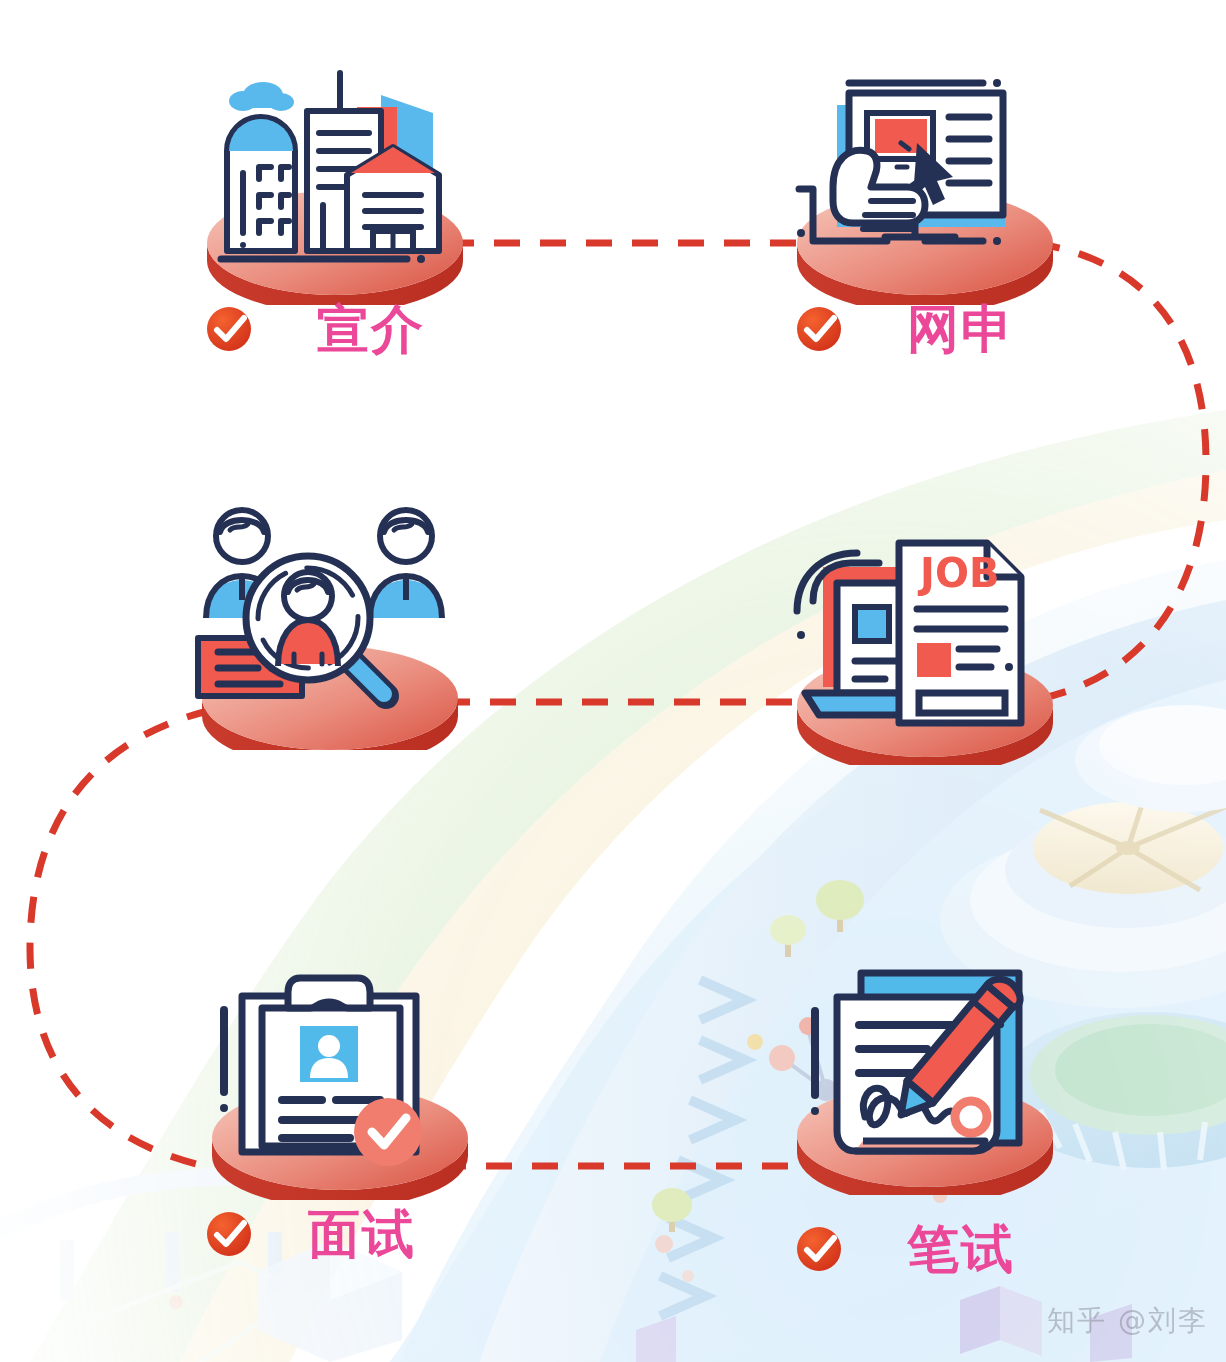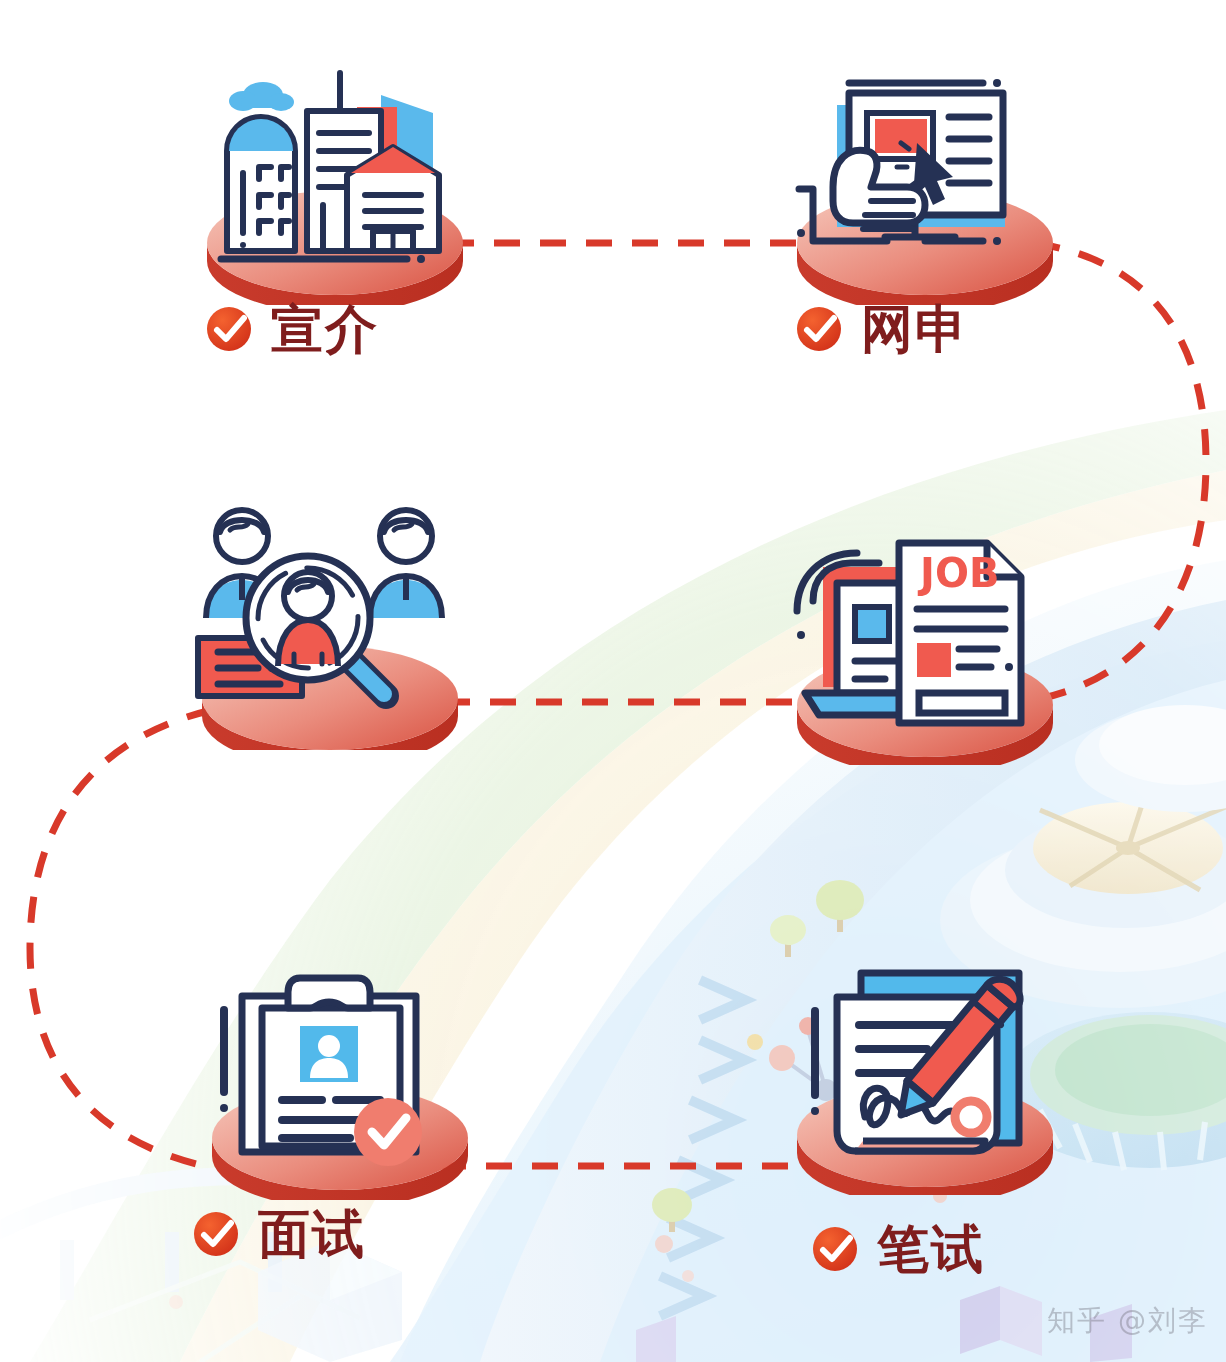--- a/index.html
+++ b/index.html
@@ -55,22 +55,23 @@
   }
   .check-badge {
     flex: 0 0 auto;
     display: block;
   }
   .step-label {
     font-family: "DejaVu Sans", "Liberation Sans", sans-serif;
     font-weight: bold;
     font-size: 52px;
     line-height: 1;
-    color: #7f1d1d;
+    color: #ec4899;
     letter-spacing: 2px;
+    margin-left: 46px;
   }
 
   
   #watermark {
     position: absolute;
     right: 18px;
     bottom: 22px;
     font-size: 28px;
     color: rgba(120,120,130,0.42);
     font-family: "DejaVu Sans", "Liberation Sans", sans-serif;
@@ -426,21 +427,21 @@
         <circle cx="128" cy="118" r="50" fill="none" stroke="#253154" stroke-width="5" stroke-dasharray="56 22" stroke-linecap="round"></circle>
 
         <path d="M 100 152 C 100 132 112 122 128 122 C 144 122 156 132 156 152 L 156 164 L 100 164 Z" fill="#f05a4f"></path>
         <circle cx="128" cy="96" r="24" fill="#ffffff" stroke="#253154" stroke-width="6"></circle>
         <path d="M 108 92 C 112 76 144 76 148 92" fill="none" stroke="#253154" stroke-width="6" stroke-linecap="round"></path>
         <path d="M 117 90 C 123 84 128 90 134 84" fill="none" stroke="#253154" stroke-width="5" stroke-linecap="round"></path>
         <path d="M 98 166 C 98 136 112 120 128 120 C 144 120 158 136 158 166" fill="none" stroke="#253154" stroke-width="6" stroke-linejoin="round"></path>
         <path d="M 114 164 L 114 154 M 142 164 L 142 154" stroke="#253154" stroke-width="5" stroke-linecap="round"></path>
       </svg>
     </div>
-    <div class="label-row" style="left:12px; top:708px;">
+    <div class="label-row" style="left:25px; top:708px;gap:9px;">
       <svg class="check-badge" width="48" height="48" viewBox="0 0 48 48">
         <circle cx="24" cy="24" r="22" fill="url(#badgeGrad)"></circle>
         <path d="M 12 25 L 21 34 L 39 13" stroke="#ffffff" stroke-width="6" fill="none" stroke-linecap="round" stroke-linejoin="round"></path>
       </svg>
       <span class="step-label">面试</span>
     </div>
   </div>
 
   <div class="step" style="left:775px; top:515px;">
     <div class="icon-wrap">
@@ -472,21 +473,21 @@
           <path d="M 142 94 L 230 94"></path>
           <path d="M 142 114 L 230 114"></path>
           <path d="M 184 134 L 222 134"></path>
           <path d="M 184 152 L 216 152"></path>
           <circle cx="234" cy="152" r="4" fill="#253154" stroke="none"></circle>
         </g>
         <rect x="142" y="128" width="34" height="34" fill="#f05a4f"></rect>
         <rect x="144" y="178" width="86" height="20" fill="#ffffff" stroke="#253154" stroke-width="7"></rect>
       </svg>
     </div>
-    <div class="label-row" style="left:36px; top:708px;">
+    <div class="label-row" style="left:20px; top:708px;">
       <svg class="check-badge" width="48" height="48" viewBox="0 0 48 48">
         <circle cx="24" cy="24" r="22" fill="url(#badgeGrad)"></circle>
         <path d="M 12 25 L 21 34 L 39 13" stroke="#ffffff" stroke-width="6" fill="none" stroke-linecap="round" stroke-linejoin="round"></path>
       </svg>
       <span class="step-label">笔试</span>
     </div>
   </div>
 
   <div class="step" style="left:190px; top:950px;">
     <div class="icon-wrap">

